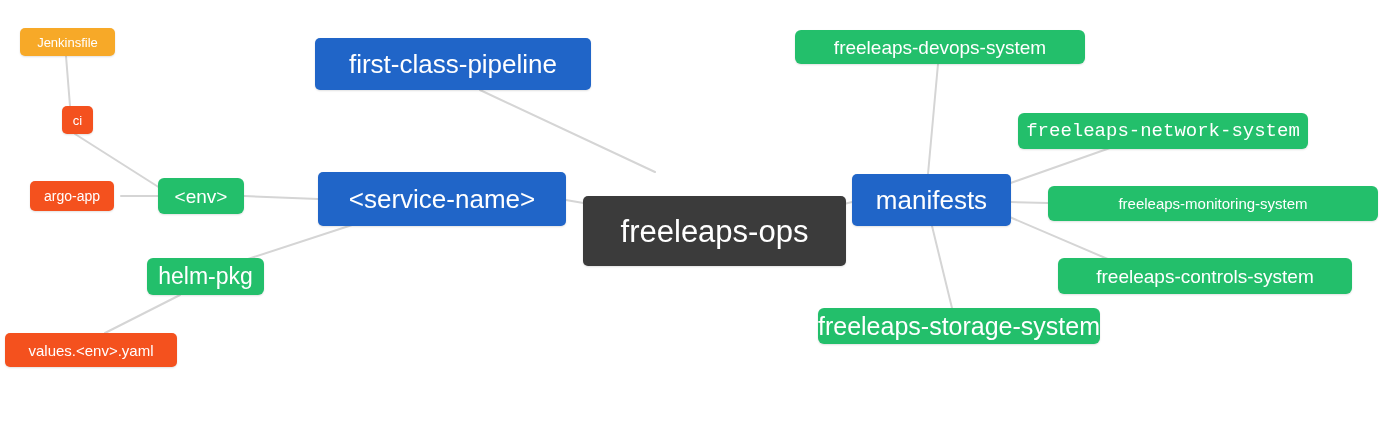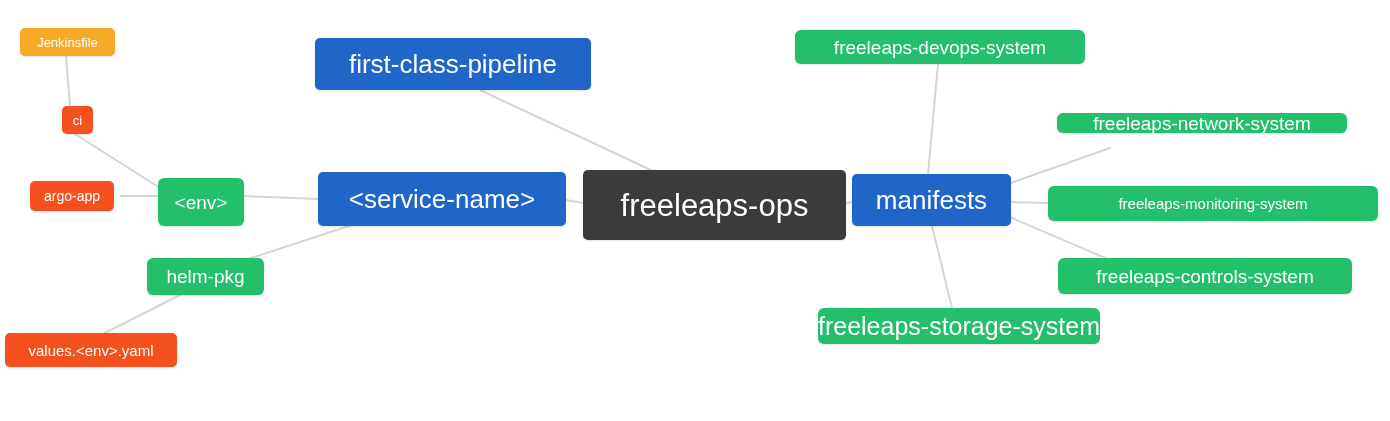--- a/index.html
+++ b/index.html
@@ -37,35 +37,35 @@
     border-radius: 5px;
     white-space: nowrap;
     cursor: pointer;
     line-height: 1;
     box-shadow: 0 1px 2px rgba(0,0,0,0.12);
   }
   .node[data-color="blue"]   { background: var(--c-blue,   #2065c8); }
   .node[data-color="green"]  { background: var(--c-green,  #23bf6b); border-radius: 6px; }
   .node[data-color="red"]    { background: var(--c-red,    #f4511e); }
   .node[data-color="orange"] { background: var(--c-orange, #f7a928); }
-  .node[data-color="dark"]   { background: var(--c-dark,   #3b3b3b); }
+  .node[data-color="dark"]   { background: var(--c-dark,   #3b3b3b); margin-top: 26px; }
 
   
   #n-jenkinsfile          { left: 20px;   top: 28px;  width: 95px;  height: 28px; font-size: 13px; }
   #n-ci                   { left: 62px;   top: 106px; width: 31px;  height: 28px; font-size: 13px; }
   #n-argo-app             { left: 30px;   top: 181px; width: 84px;  height: 30px; font-size: 14px; }
-  #n-env                  { left: 158px;  top: 178px; width: 86px;  height: 48px; font-size: 19px; }
-  #n-helm-pkg             { left: 147px;  top: 258px; width: 117px; height: 37px; font-size: 19px; }
+  #n-env                  { left: 158px;  top: 178px; width: 86px;  height: 36px; font-size: 19px; }
+  #n-helm-pkg             { left: 147px;  top: 258px; width: 117px; height: 37px; font-size: 23px; }
   #n-values-env-yaml      { left: 5px;    top: 333px; width: 172px; height: 34px; font-size: 15px; }
   #n-first-class-pipeline { left: 315px;  top: 38px;  width: 276px; height: 52px; font-size: 26px; }
   #n-service-name         { left: 318px;  top: 172px; width: 248px; height: 54px; font-size: 26px; }
   #n-freeleaps-ops        { left: 583px;  top: 170px; width: 263px; height: 70px; font-size: 31px; }
   #n-manifests            { left: 852px;  top: 174px; width: 159px; height: 52px; font-size: 26px; }
   #n-devops-system        { left: 795px;  top: 30px;  width: 290px; height: 34px; font-size: 19px; }
-  #n-network-system       { left: 1057px; top: 113px; width: 290px; height: 20px; font-size: 19px; }
+  #n-network-system       { left: 1018px; top: 113px; width: 290px; height: 36px; font-size: 19px; font-family: Liberation Mono, monospace; }
   #n-monitoring-system    { left: 1048px; top: 186px; width: 330px; height: 35px; font-size: 15px; }
   #n-controls-system      { left: 1058px; top: 258px; width: 294px; height: 36px; font-size: 19px; }
   #n-storage-system       { left: 818px;  top: 308px; width: 282px; height: 36px; font-size: 25px; }
 </style>
 </head>
 <body>
 
 <div id="canvas">
 
   <svg id="edges" viewBox="0 0 1390 421" xmlns="http://www.w3.org/2000/svg">

